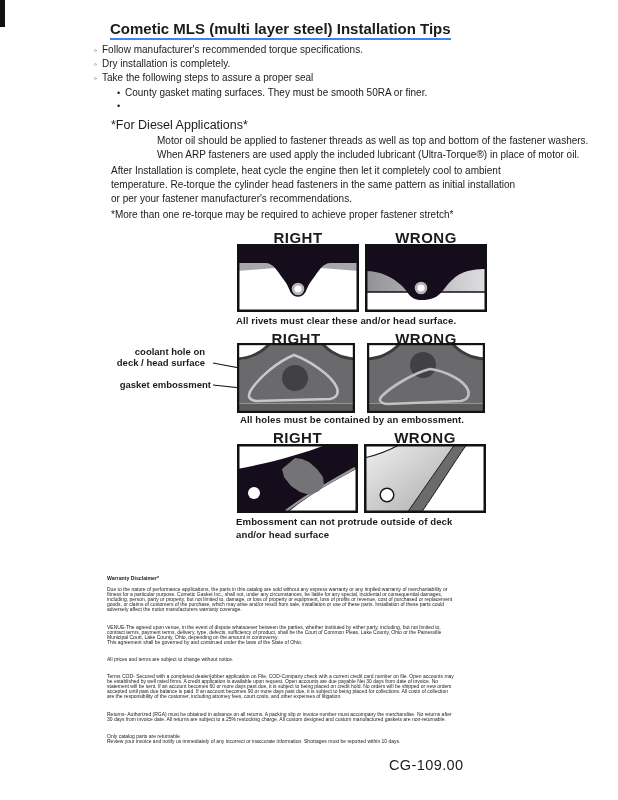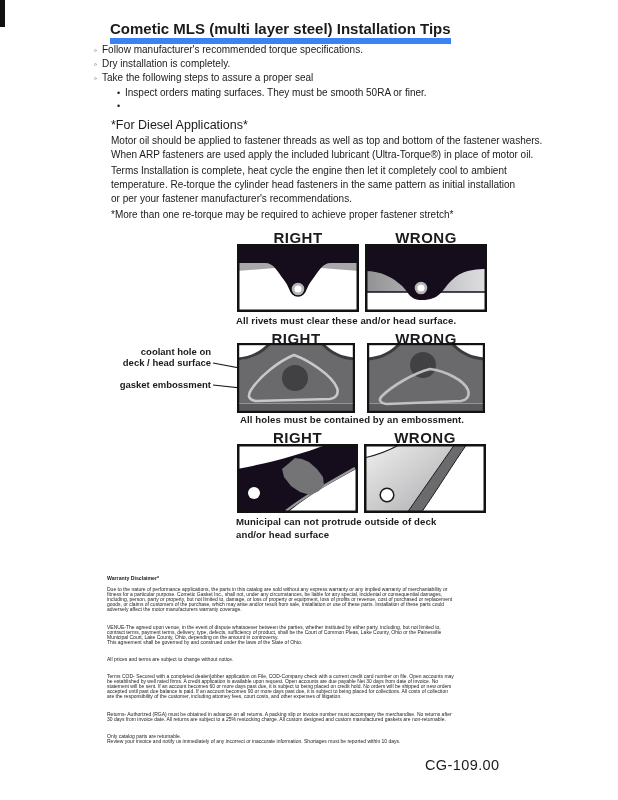--- a/index.html
+++ b/index.html
@@ -7,45 +7,45 @@
     position:relative;width:618px;height:800px;background:#ffffff;
     font-family:"Liberation Sans","DejaVu Sans",sans-serif;color:#1b1b1d;
     overflow:hidden;
   }
   .abs{position:absolute;}
 
   .corner-mark{left:0;top:0;width:5px;height:27px;background:#111;}
 
   .doc-title{
     left:110px;top:20px;font-size:15px;font-weight:bold;
-    border-bottom:6px solid #3b82f6;padding-bottom:1px;white-space:nowrap;
+    border-bottom:2px solid #3b82f6;padding-bottom:1px;white-space:nowrap;
   }
   .bullets{left:94px;top:43px;font-size:10px;line-height:13.2px;white-space:nowrap;}
   .bullet-row{display:flex;align-items:baseline;}
   .b-marker{width:8px;font-size:8px;flex:0 0 auto;}
   .sub{padding-left:23px;}
   .s-marker{width:8px;font-size:9px;flex:0 0 auto;}
 
   .diesel-heading{left:111px;top:118px;font-size:12.5px;font-weight:normal;white-space:nowrap;}
   .para{left:111px;font-size:10px;line-height:14px;white-space:pre-line;}
-  .para1{top:134px;}
+  .para1{top:134px;margin-left:46px;}
   .para2{top:164px;}
   .para3{top:208px;white-space:nowrap;}
 
   .rw-label{font-size:15px;font-weight:700;text-align:center;letter-spacing:.5px;}
   .caption{font-size:9.6px;font-weight:700;white-space:pre-line;letter-spacing:.1px;}
   .pointer-label{font-size:9.5px;font-weight:700;line-height:10.5px;text-align:right;white-space:pre-line;width:116px;}
 
   .diag{display:block;}
 
   .disclaimer{left:107px;top:576px;width:414px;font-size:5px;line-height:5.1px;color:#222;}
   .disclaimer .dhead{font-weight:bold;font-size:5.2px;margin-bottom:6px;}
   .disclaimer p{margin:0 0 12px 0;white-space:pre-line;}
 
-  .catalog-code{left:389px;top:757px;font-size:14.5px;letter-spacing:.4px;white-space:nowrap;margin-left:36px;}
+  .catalog-code{left:389px;top:757px;font-size:14.5px;letter-spacing:.4px;white-space:nowrap;}
 </style>
 </head>
 <body>
 
 <div id="page">
 
   <div class="abs corner-mark"></div>
 
   <div class="abs doc-title">Cometic MLS (multi layer steel) Installation Tips</div>
 
@@ -57,31 +57,31 @@
     <div class="bullet-row">
       <span class="b-marker">◦</span>
       <span>Dry installation is completely.</span>
     </div>
     <div class="bullet-row">
       <span class="b-marker">◦</span>
       <span>Take the following steps to assure a proper seal</span>
     </div>
     <div class="bullet-row sub">
       <span class="s-marker">•</span>
-      <span>Inspect orders mating surfaces.  They must be smooth 50RA or finer.</span>
+      <span>County gasket mating surfaces.  They must be smooth 50RA or finer.</span>
     </div>
     <div class="bullet-row sub">
       <span class="s-marker">•</span>
     </div>
   </div>
 
   <div class="abs diesel-heading">*For Diesel Applications*</div>
   <div class="abs para para1">Motor oil should be applied to fastener threads as well as top and bottom of the fastener washers.
 When ARP fasteners are used apply the included lubricant (Ultra-Torque®) in place of motor oil.</div>
-  <div class="abs para para2">Terms Installation is complete, heat cycle the engine then let it completely cool to ambient
+  <div class="abs para para2">After Installation is complete, heat cycle the engine then let it completely cool to ambient
 temperature. Re-torque the cylinder head fasteners in the same pattern as initial installation
 or per your fastener manufacturer's recommendations.</div>
   <div class="abs para para3">*More than one re-torque may be required to achieve proper fastener stretch*</div>
 
   <div class="abs rw-label" style="left:237px;top:229px;width:122px;">RIGHT</div>
   <div class="abs rw-label" style="left:365px;top:229px;width:122px;">WRONG</div>
 
   <svg class="abs diag" style="left:237px;top:244px;" width="122" height="68" viewBox="0 0 122 68">
     <rect width="122" height="68" fill="#ffffff"></rect>
     <path d="M0,19 L46,19 L38,24 L0,27 Z" fill="#a8a8aa"></path>
@@ -106,21 +106,21 @@
     <circle cx="56" cy="44" r="7" fill="#b5b5b7" stroke="#150c1c" stroke-width="1.4"></circle>
     <circle cx="56" cy="44" r="3.6" fill="#ffffff"></circle>
     <rect x="1.25" y="1.25" width="119.5" height="65.5" fill="none" stroke="#121212" stroke-width="2.5"></rect>
   </svg>
 
   <div class="abs caption" style="left:236px;top:315px;">All rivets must clear these and/or head surface.</div>
 
   <div class="abs rw-label" style="left:237px;top:330px;width:118px;">RIGHT</div>
   <div class="abs rw-label" style="left:367px;top:330px;width:118px;">WRONG</div>
 
-  <div class="abs pointer-label" style="left:95px;top:347px;">coolant hole on
+  <div class="abs pointer-label" style="left:89px;top:347px;">coolant hole on
 deck / head surface</div>
   <div class="abs pointer-label" style="left:95px;top:380px;">gasket embossment</div>
 
   <svg class="abs" style="left:206px;top:350px;" width="95" height="45" viewBox="0 0 95 45">
     <line x1="7" y1="13" x2="86" y2="28" stroke="#1b1b1d" stroke-width="1.1"></line>
     <line x1="7" y1="35" x2="54" y2="40" stroke="#1b1b1d" stroke-width="1.1"></line>
   </svg>
 
   <svg class="abs diag" style="left:237px;top:343px;" width="118" height="70" viewBox="0 0 118 70">
     <rect width="118" height="70" fill="#ffffff"></rect>
@@ -168,21 +168,21 @@
       </linearGradient>
     </defs>
     <rect width="122" height="69" fill="#ffffff"></rect>
     <path d="M37,0 C22,8 10,12 0,14 V69 H43 C61,43 77,20 91,0 Z" fill="url(#g-silver)"></path>
     <path d="M91,0 C77,20 61,43 43,69 H57 C75,43 89,20 103,0 Z" fill="#6b6b6d" stroke="#1a1a1a" stroke-width="1"></path>
     <path d="M37,0 C22,8 10,12 0,14" stroke="#1a1a1a" stroke-width="1.2" fill="none"></path>
     <circle cx="23" cy="51" r="6.8" fill="#ffffff" stroke="#1a1a1a" stroke-width="1.5"></circle>
     <rect x="1.25" y="1.25" width="119.5" height="66.5" fill="none" stroke="#121212" stroke-width="2.5"></rect>
   </svg>
 
-  <div class="abs caption" style="left:236px;top:516px;line-height:12.5px;">Municipal can not protrude outside of deck
+  <div class="abs caption" style="left:236px;top:516px;line-height:12.5px;">Embossment can not protrude outside of deck
 and/or head surface</div>
 
   <div class="abs disclaimer">
     <div class="dhead">Warranty Disclaimer*</div>
     <p>Due to the nature of performance applications, the parts in this catalog are sold without any express warranty or any implied warranty of merchantability or
 fitness for a particular purpose.  Cometic Gasket Inc., shall not, under any circumstances, be liable for any special, incidental or consequential damages,
 including, person, party or property, but not limited to, damage, or loss of property or equipment, loss of profits or revenue, cost of purchased or replacement
 goods, or claims of customers of the purchase, which may arise and/or result from sale, installation or use of these parts.  Installation of these parts could
 adversely affect the motor manufacturers warranty coverage.</p>
     <p>VENUE-The agreed upon venue, in the event of dispute whatsoever between the parties, whether instituted by either party, including, but not limited to,

